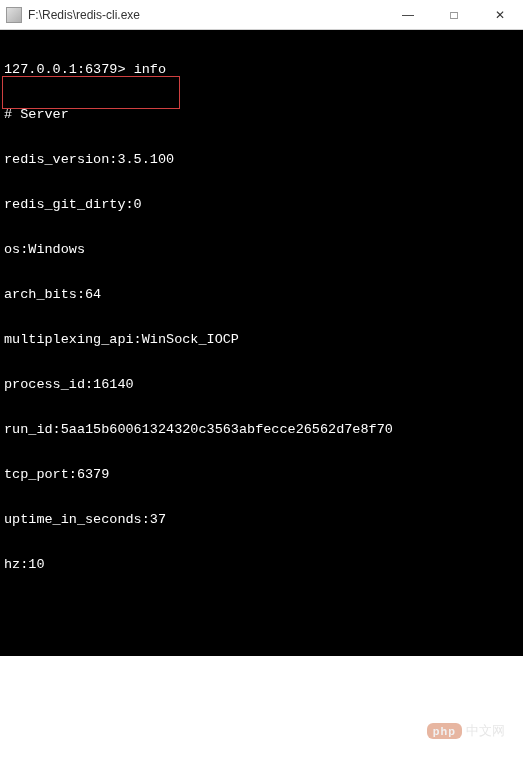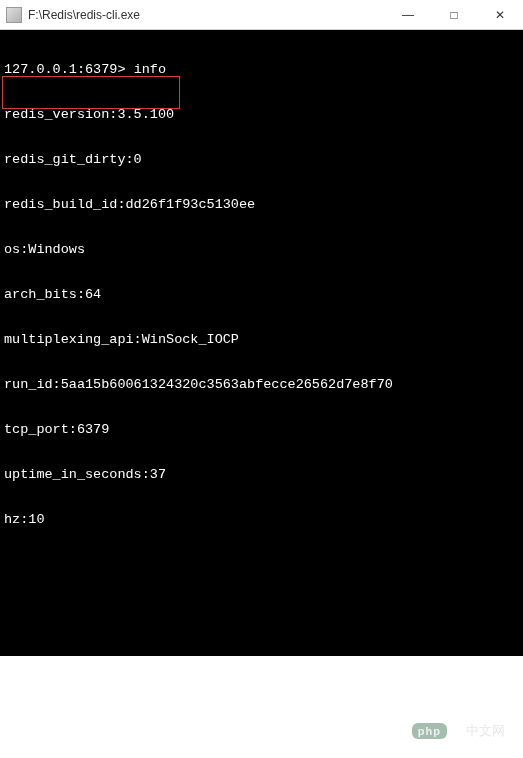--- a/index.html
+++ b/index.html
@@ -73,56 +73,56 @@
       position: absolute;
       right: 18px;
       bottom: 18px;
       opacity: 0.38;
       display: flex;
       align-items: center;
       gap: 4px;
       pointer-events: none;
     }
     .watermark .wm-logo {
-      background: #14532d;
+      background: #c2410c;
       color: #ddd;
       font-size: 11px;
       font-weight: bold;
       padding: 2px 6px;
       border-radius: 6px;
       letter-spacing: 1px;
     }
     .watermark .wm-text {
       color: #c0c0c0;
       font-size: 13px;
       font-family: "Microsoft YaHei", sans-serif;
-      margin-left: 15px;
     }
   </style>
 </head>
 <body>
 
 <div class="titlebar">
   <div class="app-icon"></div>
   <div class="title">F:\Redis\redis-cli.exe</div>
   <div class="controls">
     <div class="ctrl">—</div>
     <div class="ctrl">□</div>
     <div class="ctrl close">✕</div>
   </div>
 </div>
 
 <div class="terminal">
   <div class="line"><span>127.0.0.1:6379&gt; </span><span>info</span></div>
+  <div class="line"># Server</div>
   <div class="line">redis_version:3.5.100</div>
   <div class="line">redis_git_dirty:0</div>
-  <div class="line">redis_build_id:dd26f1f93c5130ee</div>
   <div class="line">os:Windows</div>
   <div class="line">arch_bits:64</div>
   <div class="line">multiplexing_api:WinSock_IOCP</div>
+  <div class="line">process_id:16140</div>
   <div class="line">run_id:5aa15b60061324320c3563abfecce26562d7e8f70</div>
   <div class="line">tcp_port:6379</div>
   <div class="line">uptime_in_seconds:37</div>
   <div class="line">hz:10</div>
   
   
   
   
   
   

